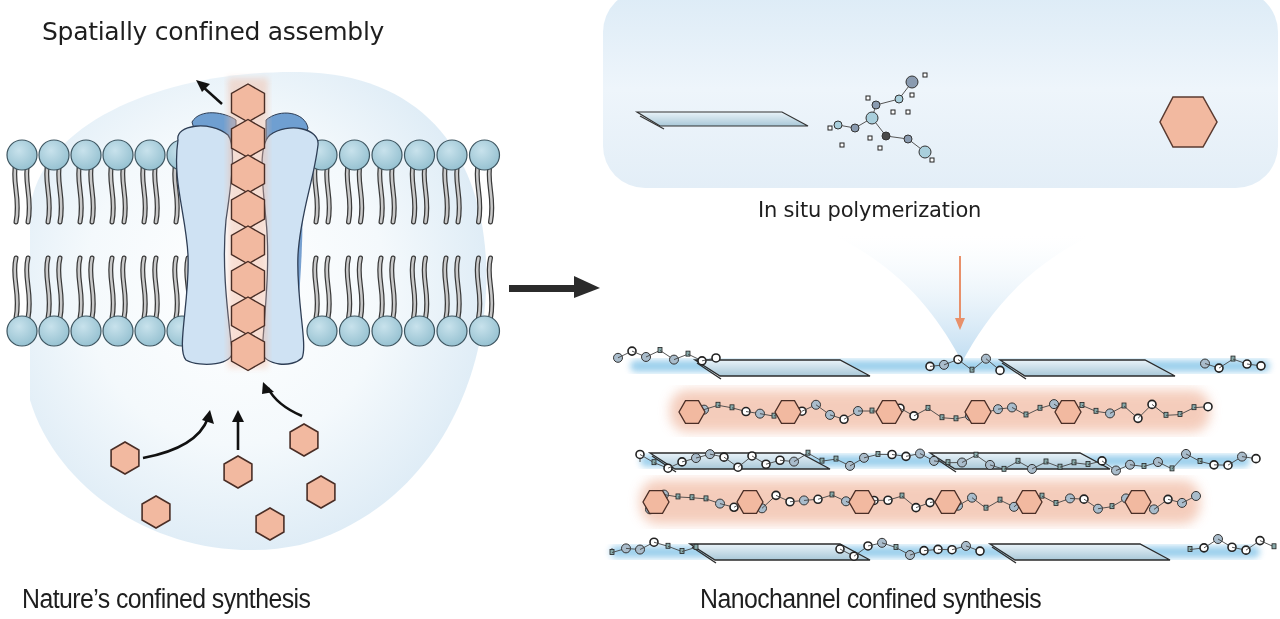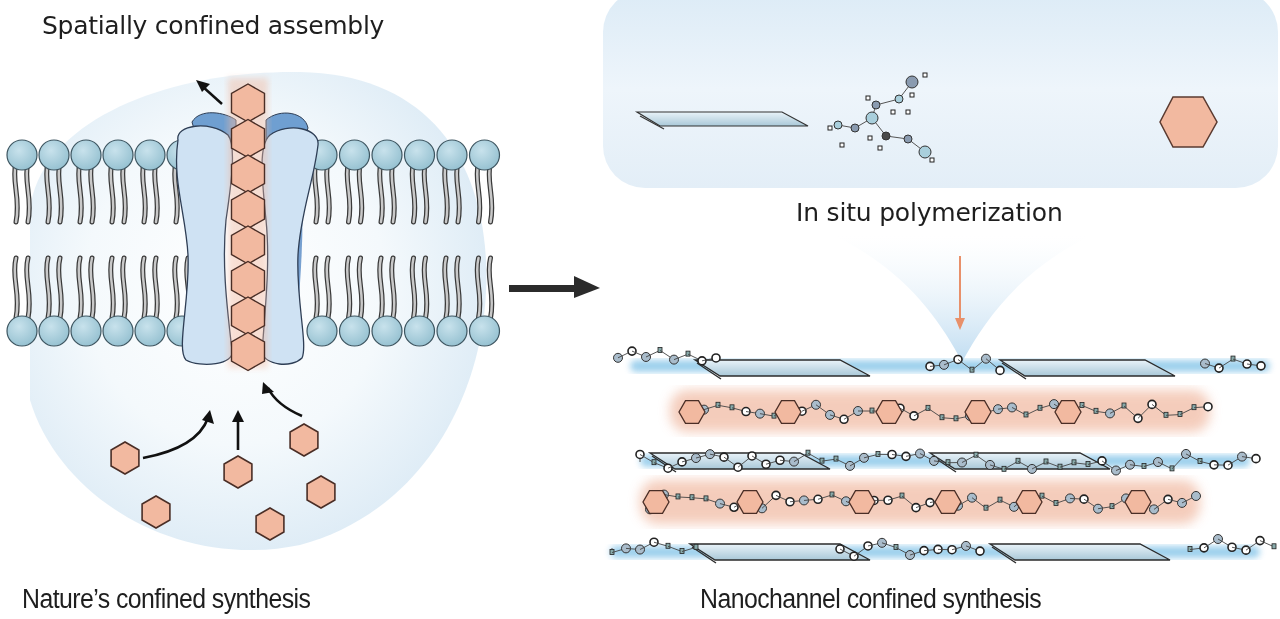--- a/index.html
+++ b/index.html
@@ -1,21 +1,21 @@
 <!DOCTYPE html>
 <html><head>
 <meta charset="utf-8">
 <style>
   html, body { margin:0; padding:0; background:#ffffff; }
   body { width:1280px; height:619px; position:relative; overflow:hidden; font-family:"Liberation Sans", sans-serif; }
   .txt { position:absolute; color:#1e1e1e; white-space:nowrap; font-family:"DejaVu Sans", sans-serif; }
-  .t-left-title { left:42px; top:9px; font-size:25px; line-height:33px; letter-spacing:-0.3px; }
+  .t-left-title { left:42px; top:15px; font-size:25px; line-height:33px; letter-spacing:-0.3px; }
   .t-bottom { font-family:"Liberation Sans", sans-serif; font-size:27px; letter-spacing:-0.6px; top:584px; transform:scaleX(0.92); transform-origin:left top; }
   .t-legend { font-size:25px; top:20px; letter-spacing:-0.3px; }
-  .t-insitu { left:796px; top:198px; font-size:25px; letter-spacing:-0.2px;text-align:center; }
+  .t-insitu { left:758px; top:198px; font-size:21px; letter-spacing:-0.2px;text-align:center; }
   svg.stage { position:absolute; left:0; top:0; }
 </style>
 </head>
 <body>
 
 <div class="txt t-left-title">
   <div>Spatially confined assembly</div>
 </div>
 
 <div class="txt t-legend" style="left:632px;">Nanosheet</div>

